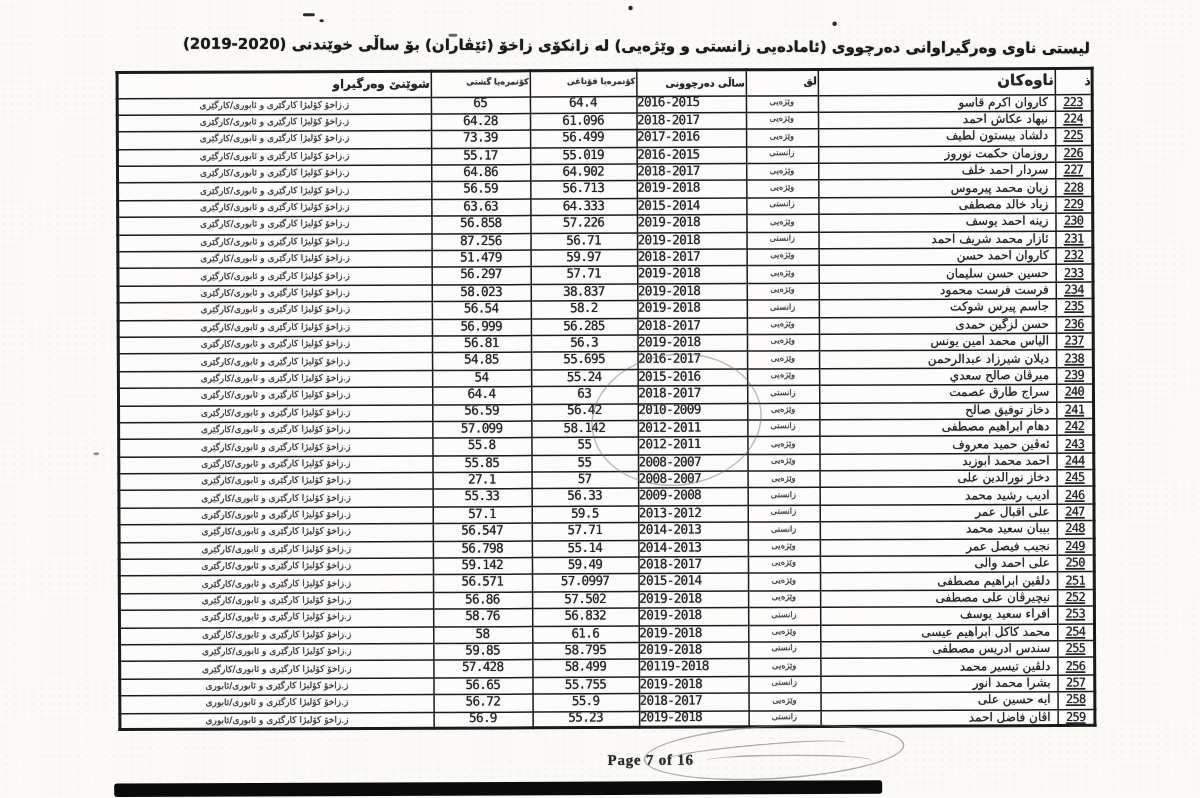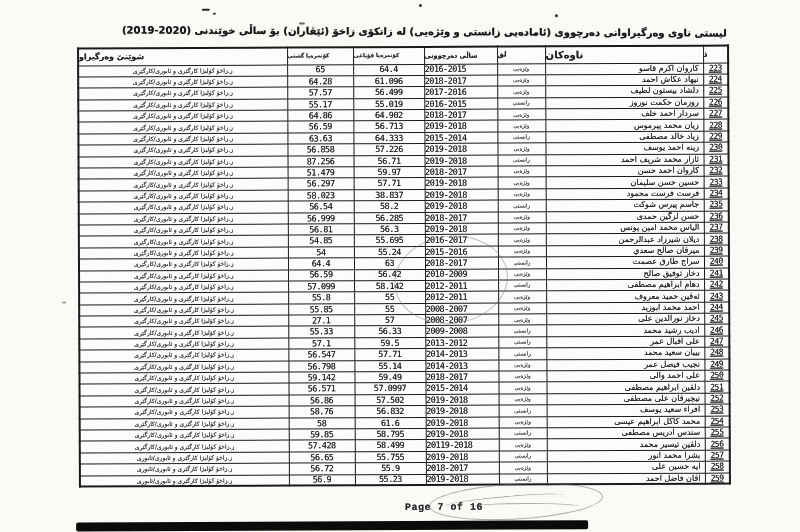--- a/index.html
+++ b/index.html
@@ -26,36 +26,36 @@
     position:absolute;left:78px;top:46px;width:650px;
     border-collapse:collapse;table-layout:fixed;
     background:rgba(255,255,255,0.45);
   }
   table.list,table.list th,table.list td{border:1px solid #1b1a1c;}
   table.list{border-width:2px;}
   thead tr{height:17px;}
   tbody tr{height:11.4px;}
   th,td{padding:0;margin:0;vertical-align:middle;overflow:hidden;white-space:nowrap;
         color:#242326;text-shadow:0 0 0.6px rgba(40,38,40,0.8);line-height:1;}
-  th{font-weight:bold;text-align:left;}
+  th{font-weight:bold;text-align:right;}
   .h0{font-size:8px;direction:rtl;}
   .h1,.h2{font-size:5.5px;direction:rtl;color:#3a393c;}
   .h3{font-size:6.5px;direction:rtl;}
   .h4{font-size:7px;direction:rtl;margin-left:20px;}
   .h5{font-size:10px;direction:rtl;letter-spacing:1px;}
   .h6{font-size:8px;direction:rtl;}
   .c0{direction:rtl;text-align:center;font-size:6px;color:#3c3a3e;}
   .c1,.c2{text-align:center;font-size:8.5px;font-family:"DejaVu Sans Mono","DejaVu Sans",monospace;letter-spacing:-0.5px;}
   .c3{text-align:left;font-size:8.5px;font-family:"DejaVu Sans Mono","DejaVu Sans",monospace;letter-spacing:-0.5px;}
   .c4{direction:rtl;text-align:center;font-size:5.5px;color:#46444a;}
   .c5{direction:rtl;text-align:right;padding-right:4px;font-size:8px;}
   .c6{text-align:center;font-size:8px;font-family:"DejaVu Sans Mono","DejaVu Sans",monospace;letter-spacing:-0.5px;text-decoration:underline;}
   .footer{
     position:absolute;left:404px;top:502px;
-    font-family:Liberation Mono, monospace;font-weight:bold;
+    font-family:Liberation Serif, serif;font-weight:bold;
     font-size:10px;color:#2b2a2c;letter-spacing:0.5px;
     text-shadow:0 0 0.6px rgba(40,40,40,0.8);
   }
   .stamp-mid{
     position:absolute;left:394px;top:236px;width:112px;height:86px;
     border:1.5px solid rgba(115,112,110,0.45);border-radius:50%;
     transform:rotate(-7deg);
   }
   .stamp-bottom{
     position:absolute;left:428px;top:484px;width:172px;height:34px;
@@ -121,21 +121,21 @@
           <td class="c0">ز.زاخۆ کۆلیژا کارگێری و ئابوری/کارگێری</td>
           <td class="c1">64.28</td>
           <td class="c2">61.096</td>
           <td class="c3">2018-2017</td>
           <td class="c4">وێژەیی</td>
           <td class="c5">نیهاد عکاش احمد</td>
           <td class="c6">224</td>
         </tr>
         <tr>
           <td class="c0">ز.زاخۆ کۆلیژا کارگێری و ئابوری/کارگێری</td>
-          <td class="c1">57.57</td>
+          <td class="c1">73.39</td>
           <td class="c2">56.499</td>
           <td class="c3">2017-2016</td>
           <td class="c4">وێژەیی</td>
           <td class="c5">دلشاد بیستون لطیف</td>
           <td class="c6">225</td>
         </tr>
         <tr>
           <td class="c0">ز.زاخۆ کۆلیژا کارگێری و ئابوری/کارگێری</td>
           <td class="c1">55.17</td>
           <td class="c2">55.019</td>

